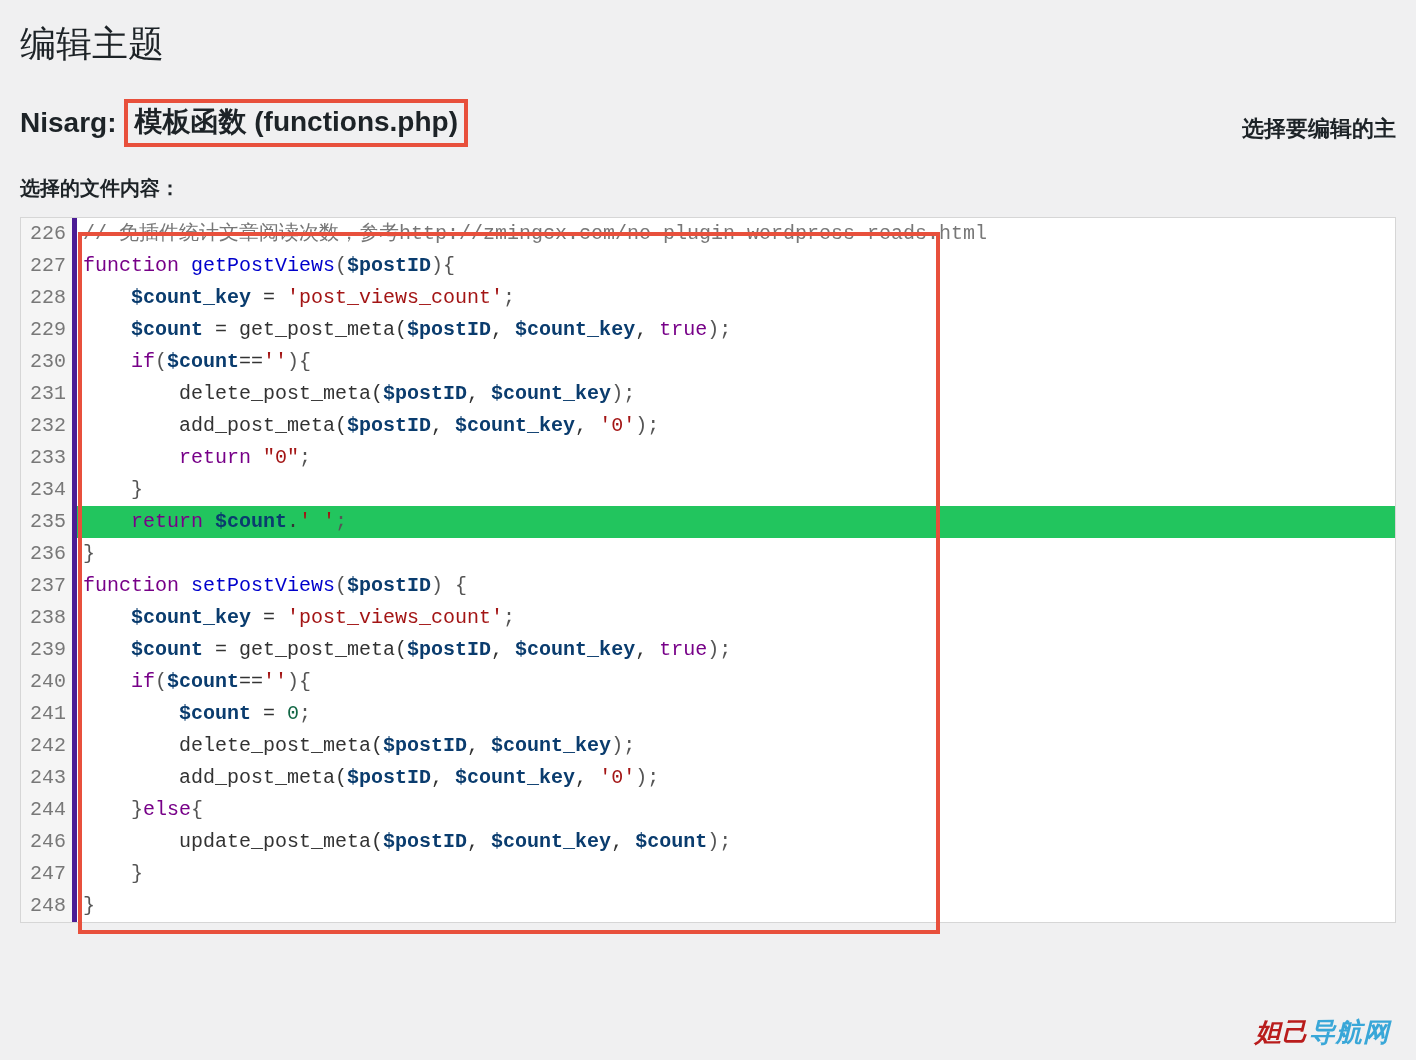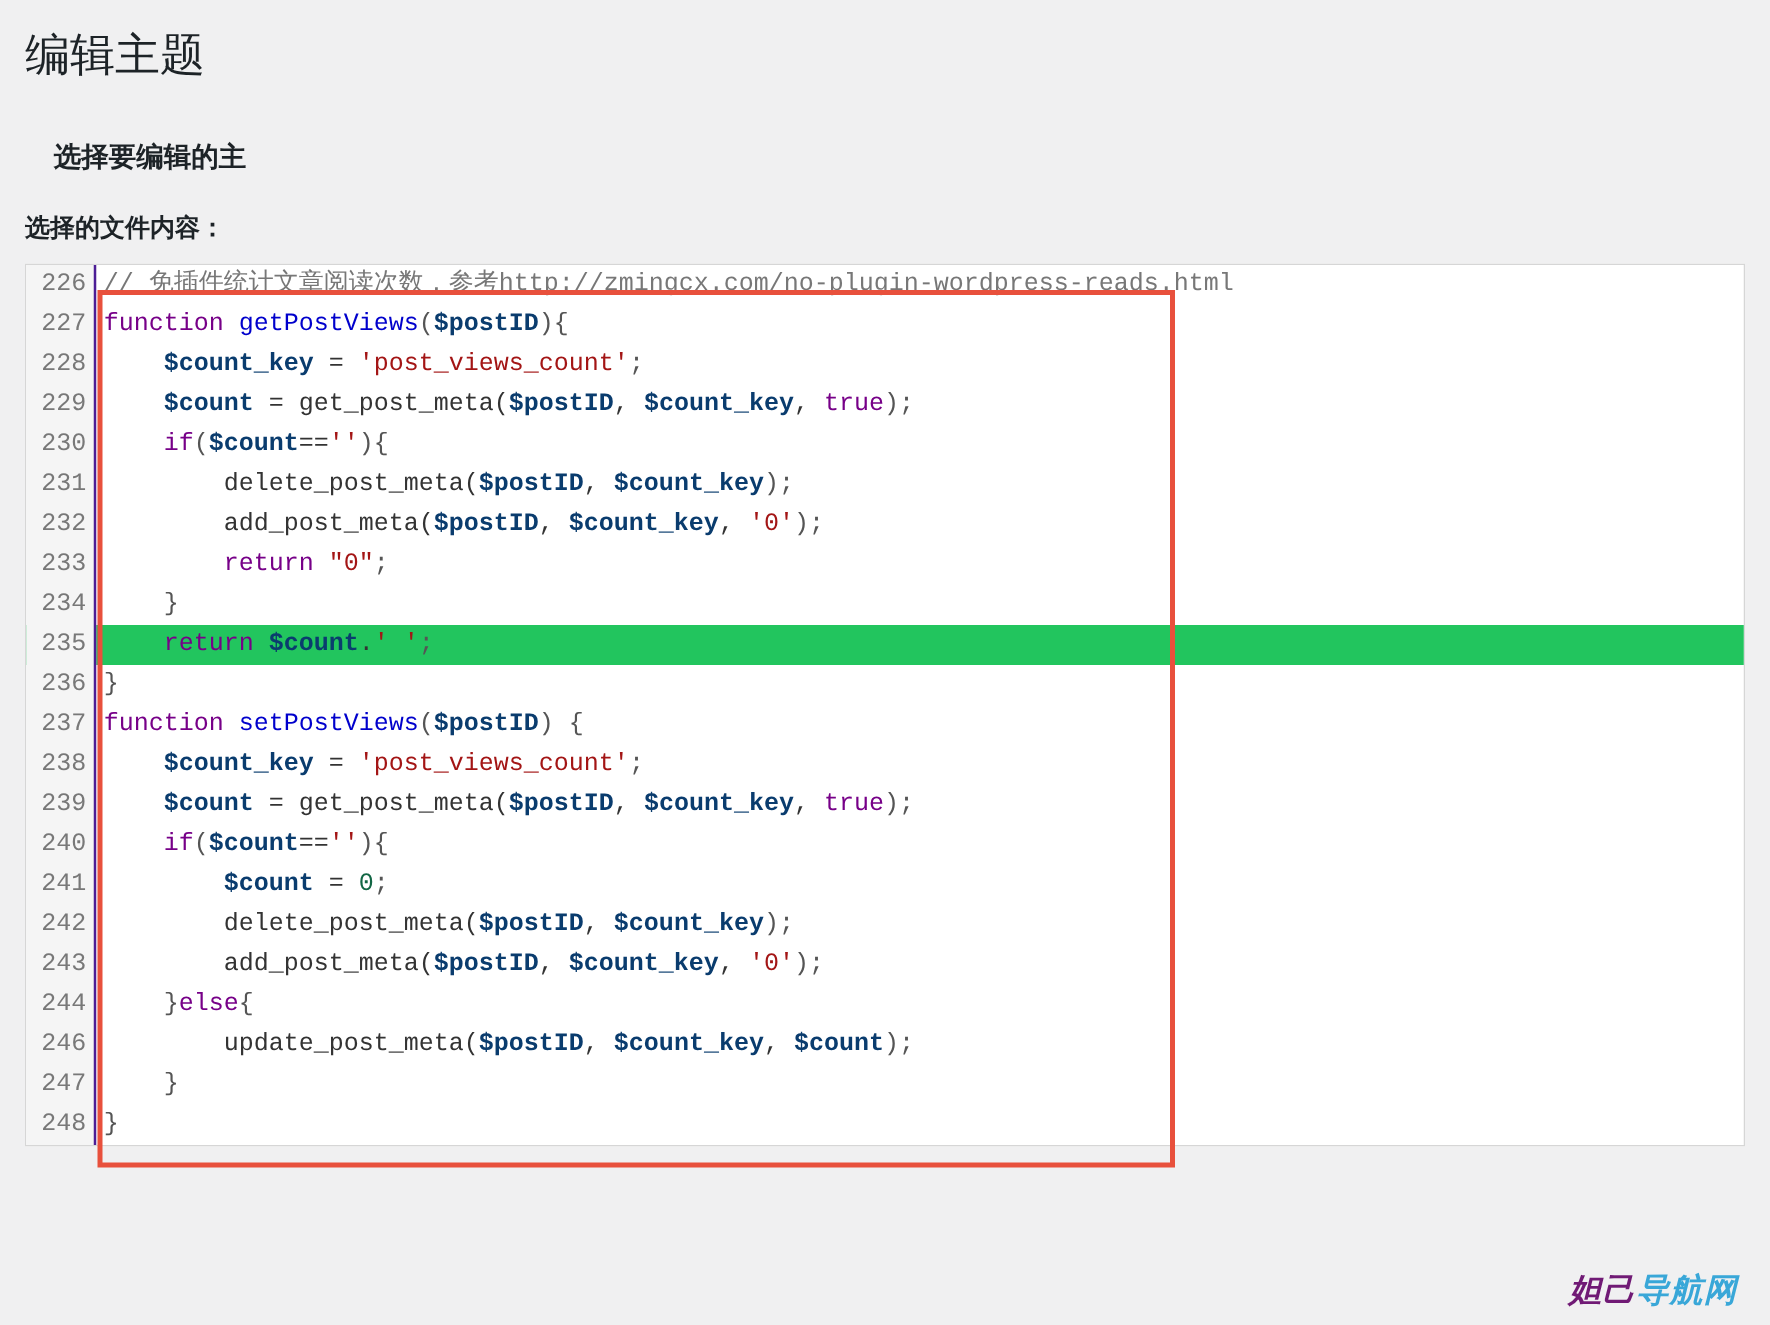--- a/index.html
+++ b/index.html
@@ -65,21 +65,21 @@
       white-space: pre;
     }
     .code-line.highlighted-line {
       background: #22c55e;
     }
     .gutter {
       width: 56px;
       text-align: right;
       color: #787878;
       background: #f5f5f5;
-      border-right: 2px solid #4c1d95;
+      border-right: 5px solid #4c1d95;
       padding-right: 6px;
       user-select: none;
       flex-shrink: 0;
     }
     .code-content {
       padding-left: 6px;
       flex: 1;
       color: #333333;
     }
     .tok-comment { color: #777777; }
@@ -103,28 +103,32 @@
     .watermark {
       position: absolute;
       right: 26px;
       bottom: 10px;
       font-size: 26px;
       font-weight: 800;
       letter-spacing: 1px;
       font-style: italic;
       color: #39a7d8;
     }
-    .watermark .alt { color: #701a75; }
+    .watermark .alt { color: #b91c1c; }
   </style>
 </head>
 <body>
 
 <h1 class="page-title">编辑主题</h1>
 
 <div class="header-row">
+  <div class="file-title">
+    <span class="theme-name">Nisarg: </span>
+    <span class="highlighted">模板函数 (functions.php)</span>
+  </div>
   <div class="select-theme-label">选择要编辑的主</div>
 </div>
 
 <div class="selected-file-label">选择的文件内容：</div>
 
 <div class="editor-wrapper" id="editor">
 <div class="code-line"><div class="gutter">226</div><div class="code-content"><span class="tok-comment">// 免插件统计文章阅读次数，参考http://zmingcx.com/no-plugin-wordpress-reads.html</span></div></div>
     <div class="code-line"><div class="gutter">227</div><div class="code-content"><span class="tok-keyword">function</span><span> </span><span class="tok-def">getPostViews</span><span class="tok-punctuation">(</span><span class="tok-variable2">$postID</span><span class="tok-punctuation">){</span></div></div>
     <div class="code-line"><div class="gutter">228</div><div class="code-content"><span>    </span><span class="tok-variable2">$count_key</span><span> = </span><span class="tok-string">'post_views_count'</span><span class="tok-punctuation">;</span></div></div>
     <div class="code-line"><div class="gutter">229</div><div class="code-content"><span>    </span><span class="tok-variable2">$count</span><span> = get_post_meta(</span><span class="tok-variable2">$postID</span><span>, </span><span class="tok-variable2">$count_key</span><span>, </span><span class="tok-keyword">true</span><span class="tok-punctuation">);</span></div></div>

